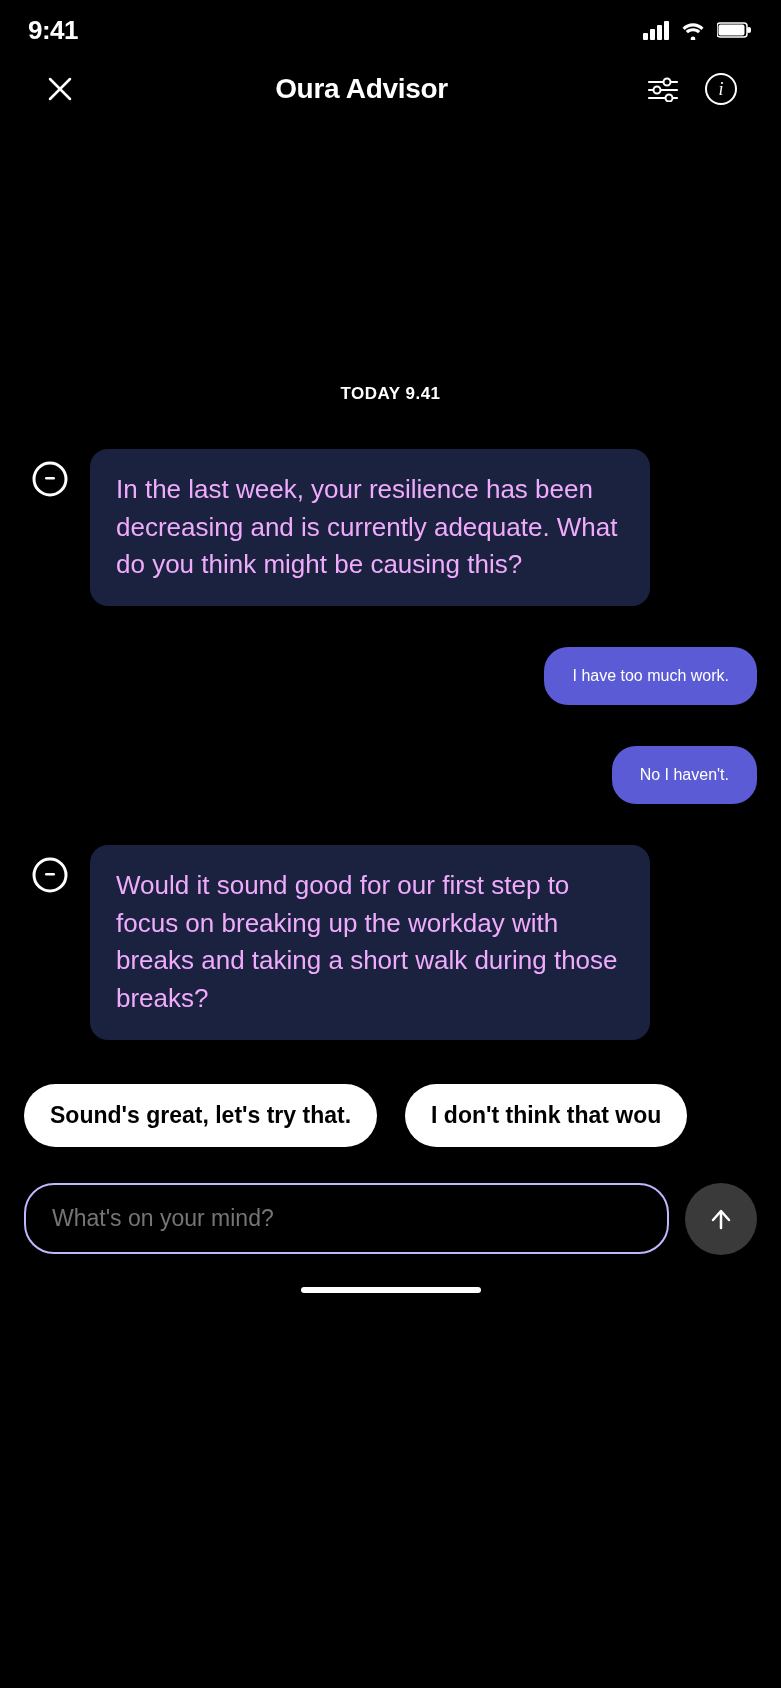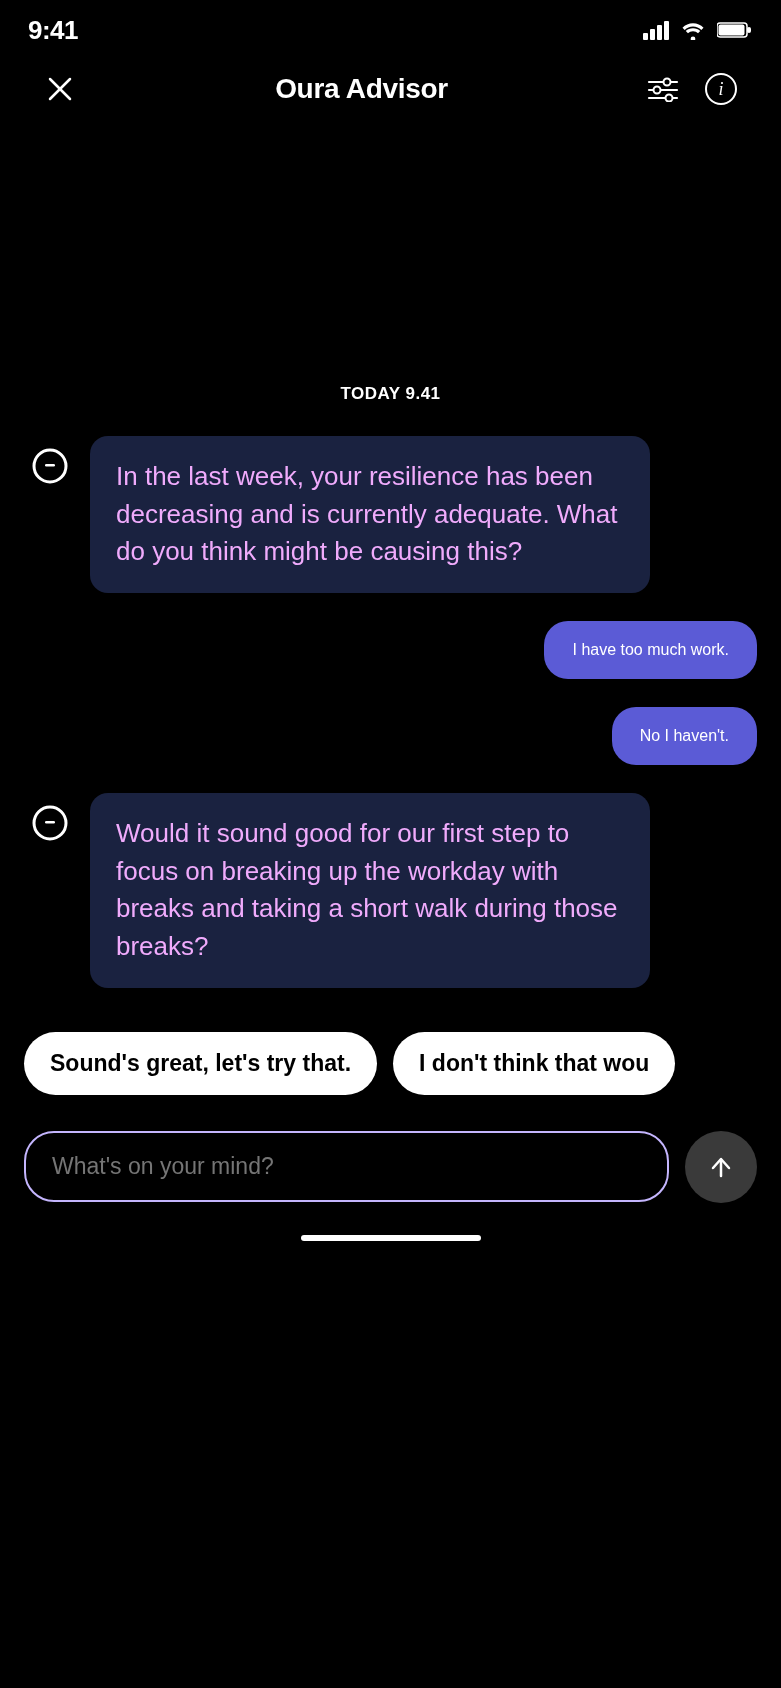--- a/index.html
+++ b/index.html
@@ -86,21 +86,21 @@
       align-items: center;
       justify-content: center;
       cursor: pointer;
     }
 
     
     .chat-container {
       padding: 0 24px;
       display: flex;
       flex-direction: column;
-      gap: 0;
+      gap: 13px;
     }
 
     
     .date-label {
       text-align: center;
       font-size: 17px;
       font-weight: 700;
       color: #fff;
       letter-spacing: 0.5px;
       padding: 260px 0 32px;
@@ -156,21 +156,21 @@
       font-size: 16px;
       font-weight: 500;
       color: #fff;
       max-width: 460px;
     }
 
     
     .suggestions-row {
       display: flex;
       flex-direction: row;
-      gap: 16px;
+      gap: 28px;
       padding: 16px 24px 20px;
       overflow: hidden;
     }
 
     .suggestion-chip {
       background: #fff;
       color: #000;
       border-radius: 50px;
       padding: 18px 26px;
       font-size: 23px;

